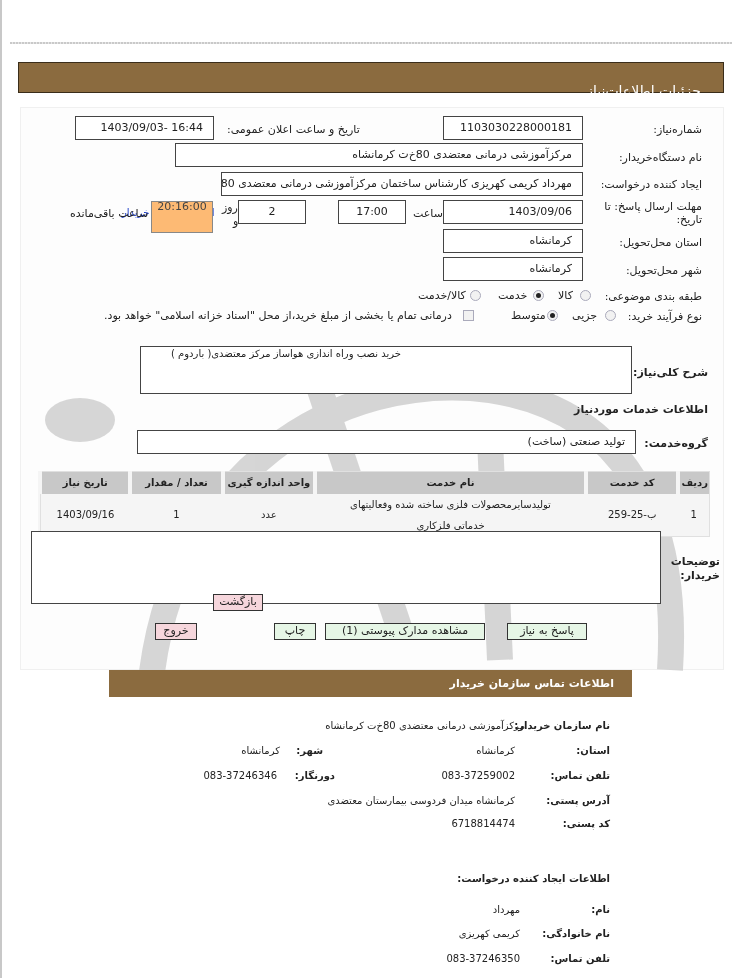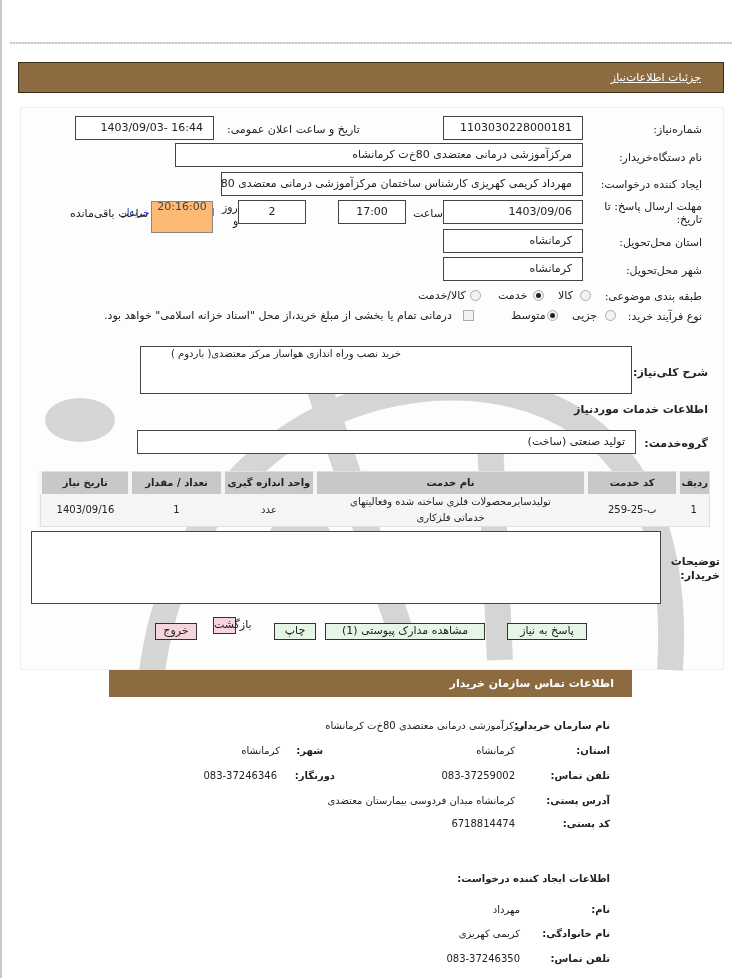--- a/index.html
+++ b/index.html
@@ -9,21 +9,21 @@
     font-family: "DejaVu Sans", sans-serif; font-size: 11px; color: #222;
     position: relative;
   }
   .frame-left { position: absolute; left: 0; top: 0; width: 2px; height: 978px; background: #c8c8c8; }
   .top-rule { position: absolute; left: 10px; top: 42px; width: 722px; height: 2px;
     background: repeating-linear-gradient(90deg, #c9c9c9 0 2px, #e6e6e6 2px 3px); }
   .header-bar {
     position: absolute; left: 18px; top: 62px; width: 706px; height: 31px;
     background: #8b6b3f; border: 1px solid #3a2d1a;
   }
-  .header-bar .title { position: absolute; right: 22px; top: 8px; color: #fff; font-size: 11px; text-decoration: underline; }
+  .header-bar .title { position: absolute; right: 22px; top: 20px; color: #fff; font-size: 14px; text-decoration: underline; }
   .panel {
     position: absolute; left: 20px; top: 107px; width: 704px; height: 563px;
     background: #fdfdfd; border: 1px solid #f0f0f0;
   }
   
   .wm { position: absolute; pointer-events: none; }
   .abs { position: absolute; }
   .lbl { position: absolute; font-size: 11px; color: #222; white-space: nowrap; direction: rtl; }
   .lbl.bold { font-weight: bold; }
   .box {
@@ -144,35 +144,35 @@
       <th style="width:270px">نام خدمت</th>
       <th style="width:92px">واحد اندازه گیری</th>
       <th style="width:92px">تعداد / مقدار</th>
       <th style="width:90px">تاریخ نیاز</th>
     </tr>
   </thead>
   <tbody>
     <tr>
       <td>1</td>
       <td>ب-25-259</td>
-      <td style="padding:0 30px;line-height:16px">تولیدسایرمحصولات فلزی  ساخته شده  وفعالیتهای خدماتی فلزکاری</td>
+      <td style="padding:0 30px;line-height:21px">تولیدسایرمحصولات فلزی  ساخته شده  وفعالیتهای خدماتی فلزکاری</td>
       <td>عدد</td>
       <td>1</td>
       <td>1403/09/16</td>
     </tr>
   </tbody>
 </table>
 
 <span class="lbl bold" style="right:20px;top:555px;width:60px;white-space:normal;line-height:14px">توضیحات خریدار:</span>
 <div class="abs" style="left:31px;top:531px;width:630px;height:73px;border:1px solid #444;background:#fff"></div>
 
 <div class="btn green" style="left:507px;top:623px;width:80px">پاسخ به نیاز</div>
 <div class="btn green" style="left:325px;top:623px;width:160px">مشاهده مدارک پیوستی (1)</div>
 <div class="btn green" style="left:274px;top:623px;width:42px">چاپ</div>
-<div class="btn pink" style="left:213px;top:617px;width:23px">بازگشت</div>
+<div class="btn pink" style="left:213px;top:594px;width:50px">بازگشت</div>
 <div class="btn pink" style="left:155px;top:623px;width:42px">خروج</div>
 
 <div class="sec2-bar">
   <span class="t">اطلاعات تماس  سازمان خریدار</span>
 </div>
 
 <span class="k" style="right:130px;top:720px">نام سازمان خریدار:</span>
 <span class="v" style="right:215px;top:720px">مرکزآموزشی درمانی معتضدی 80خ‌ت کرمانشاه</span>
 
 <span class="k" style="right:130px;top:745px">استان:</span>

